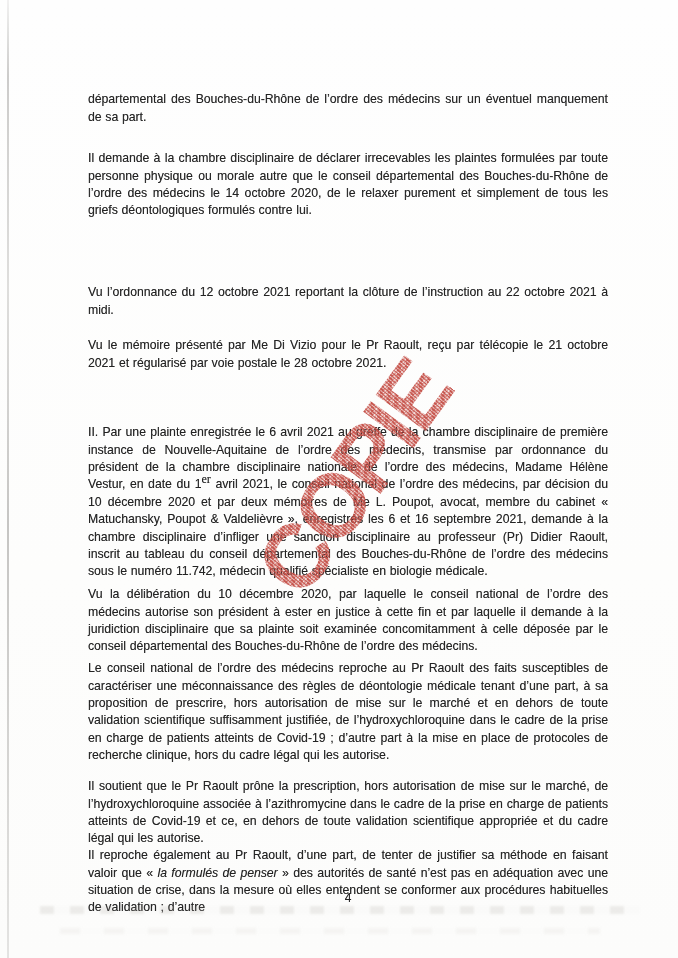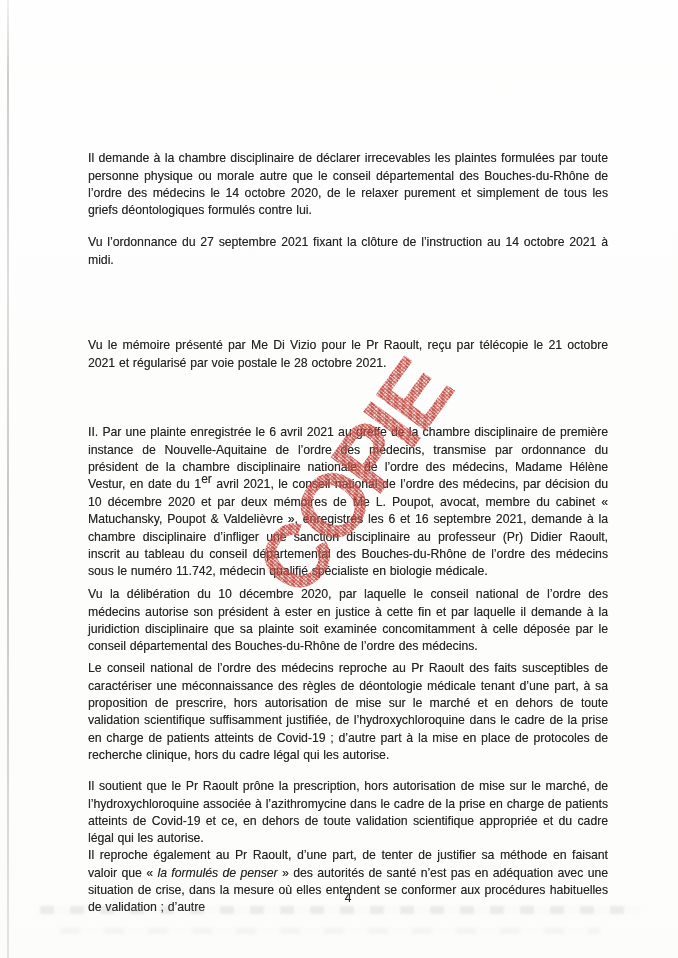--- a/index.html
+++ b/index.html
@@ -35,20 +35,21 @@
     line-height: 17.4px;
     color: #232323;
     text-align: justify;
     text-shadow: 0.2px 0.2px 0.35px rgba(40,40,40,0.45);
     word-spacing: 0.4px;
   }
   .para sup {
     font-size: 12px;
     line-height: 0;
     vertical-align: super;
+    font-family: Liberation Serif, serif;
   }
   .para .em { font-style: italic; }
   .page-number {
     position: absolute;
     left: 88px; top: 891px;
     width: 520px;
     text-align: center;
     font-size: 12px;
     color: #232323;
     text-shadow: 0.2px 0.2px 0.3px rgba(40,40,40,0.45);
@@ -90,25 +91,26 @@
     filter: blur(1.5px);
   }
 </style>
 </head>
 <body>
 
 <div class="page">
 
   <div class="scan-line"></div>
 
+  <p class="para" style="top:79px">départemental des Bouches-du-Rhône de l’ordre des médecins sur un éventuel manquement de sa part.</p>
 
   <p class="para" style="top:138px">Il demande à la chambre disciplinaire de déclarer irrecevables les plaintes formulées par toute personne physique ou morale autre que le conseil départemental des Bouches-du-Rhône de l’ordre des médecins le 14 octobre 2020, de le relaxer purement et simplement de tous les griefs déontologiques formulés contre lui.</p>
 
-  <p class="para" style="top:222px">Vu l’ordonnance du 27 septembre 2021 fixant la clôture de l’instruction au 14 octobre 2021 à midi.</p>
 
+  <p class="para" style="top:272px">Vu l’ordonnance du 12 octobre 2021 reportant la clôture de l’instruction au 22 octobre 2021 à midi.</p>
 
   <p class="para" style="top:325px">Vu le mémoire présenté par Me Di Vizio pour le Pr Raoult, reçu par télécopie le 21 octobre 2021 et régularisé par voie postale le 28 octobre 2021.</p>
 
   <p class="para" style="top:412px"><span>II. Par une plainte enregistrée le 6 avril 2021 au greffe de la chambre disciplinaire de première instance de Nouvelle-Aquitaine de l’ordre des médecins, transmise par ordonnance du président de la chambre disciplinaire nationale de l’ordre des médecins, Madame Hélène Vestur, en date du 1</span><sup>er</sup><span> avril 2021, le conseil national de l’ordre des médecins, par décision du 10 décembre 2020 et par deux mémoires de Me L. Poupot, avocat, membre du cabinet « Matuchansky, Poupot &amp; Valdelièvre », enregistrés les 6 et 16 septembre 2021, demande à la chambre disciplinaire d’infliger une sanction disciplinaire au professeur (Pr) Didier Raoult, inscrit au tableau du conseil départemental des Bouches-du-Rhône de l’ordre des médecins sous le numéro 11.742, médecin qualifié spécialiste en biologie médicale.</span></p>
 
   <p class="para" style="top:574px">Vu la délibération du 10 décembre 2020, par laquelle le conseil national de l’ordre des médecins autorise son président à ester en justice à cette fin et par laquelle il demande à la juridiction disciplinaire que sa plainte soit examinée concomitamment à celle déposée par le conseil départemental des Bouches-du-Rhône de l’ordre des médecins.</p>
 
   <p class="para" style="top:648px">Le conseil national de l’ordre des médecins reproche au Pr Raoult des faits susceptibles de caractériser une méconnaissance des règles de déontologie médicale tenant d’une part, à sa proposition de prescrire, hors autorisation de mise sur le marché et en dehors de toute validation scientifique suffisamment justifiée, de l’hydroxychloroquine dans le cadre de la prise en charge de patients atteints de Covid-19 ; d’autre part à la mise en place de protocoles de recherche clinique, hors du cadre légal qui les autorise.</p>
 
   <p class="para" style="top:766px">Il soutient que le Pr Raoult prône la prescription, hors autorisation de mise sur le marché, de l’hydroxychloroquine associée à l’azithromycine dans le cadre de la prise en charge de patients atteints de Covid-19 et ce, en dehors de toute validation scientifique appropriée et du cadre légal qui les autorise.</p>

